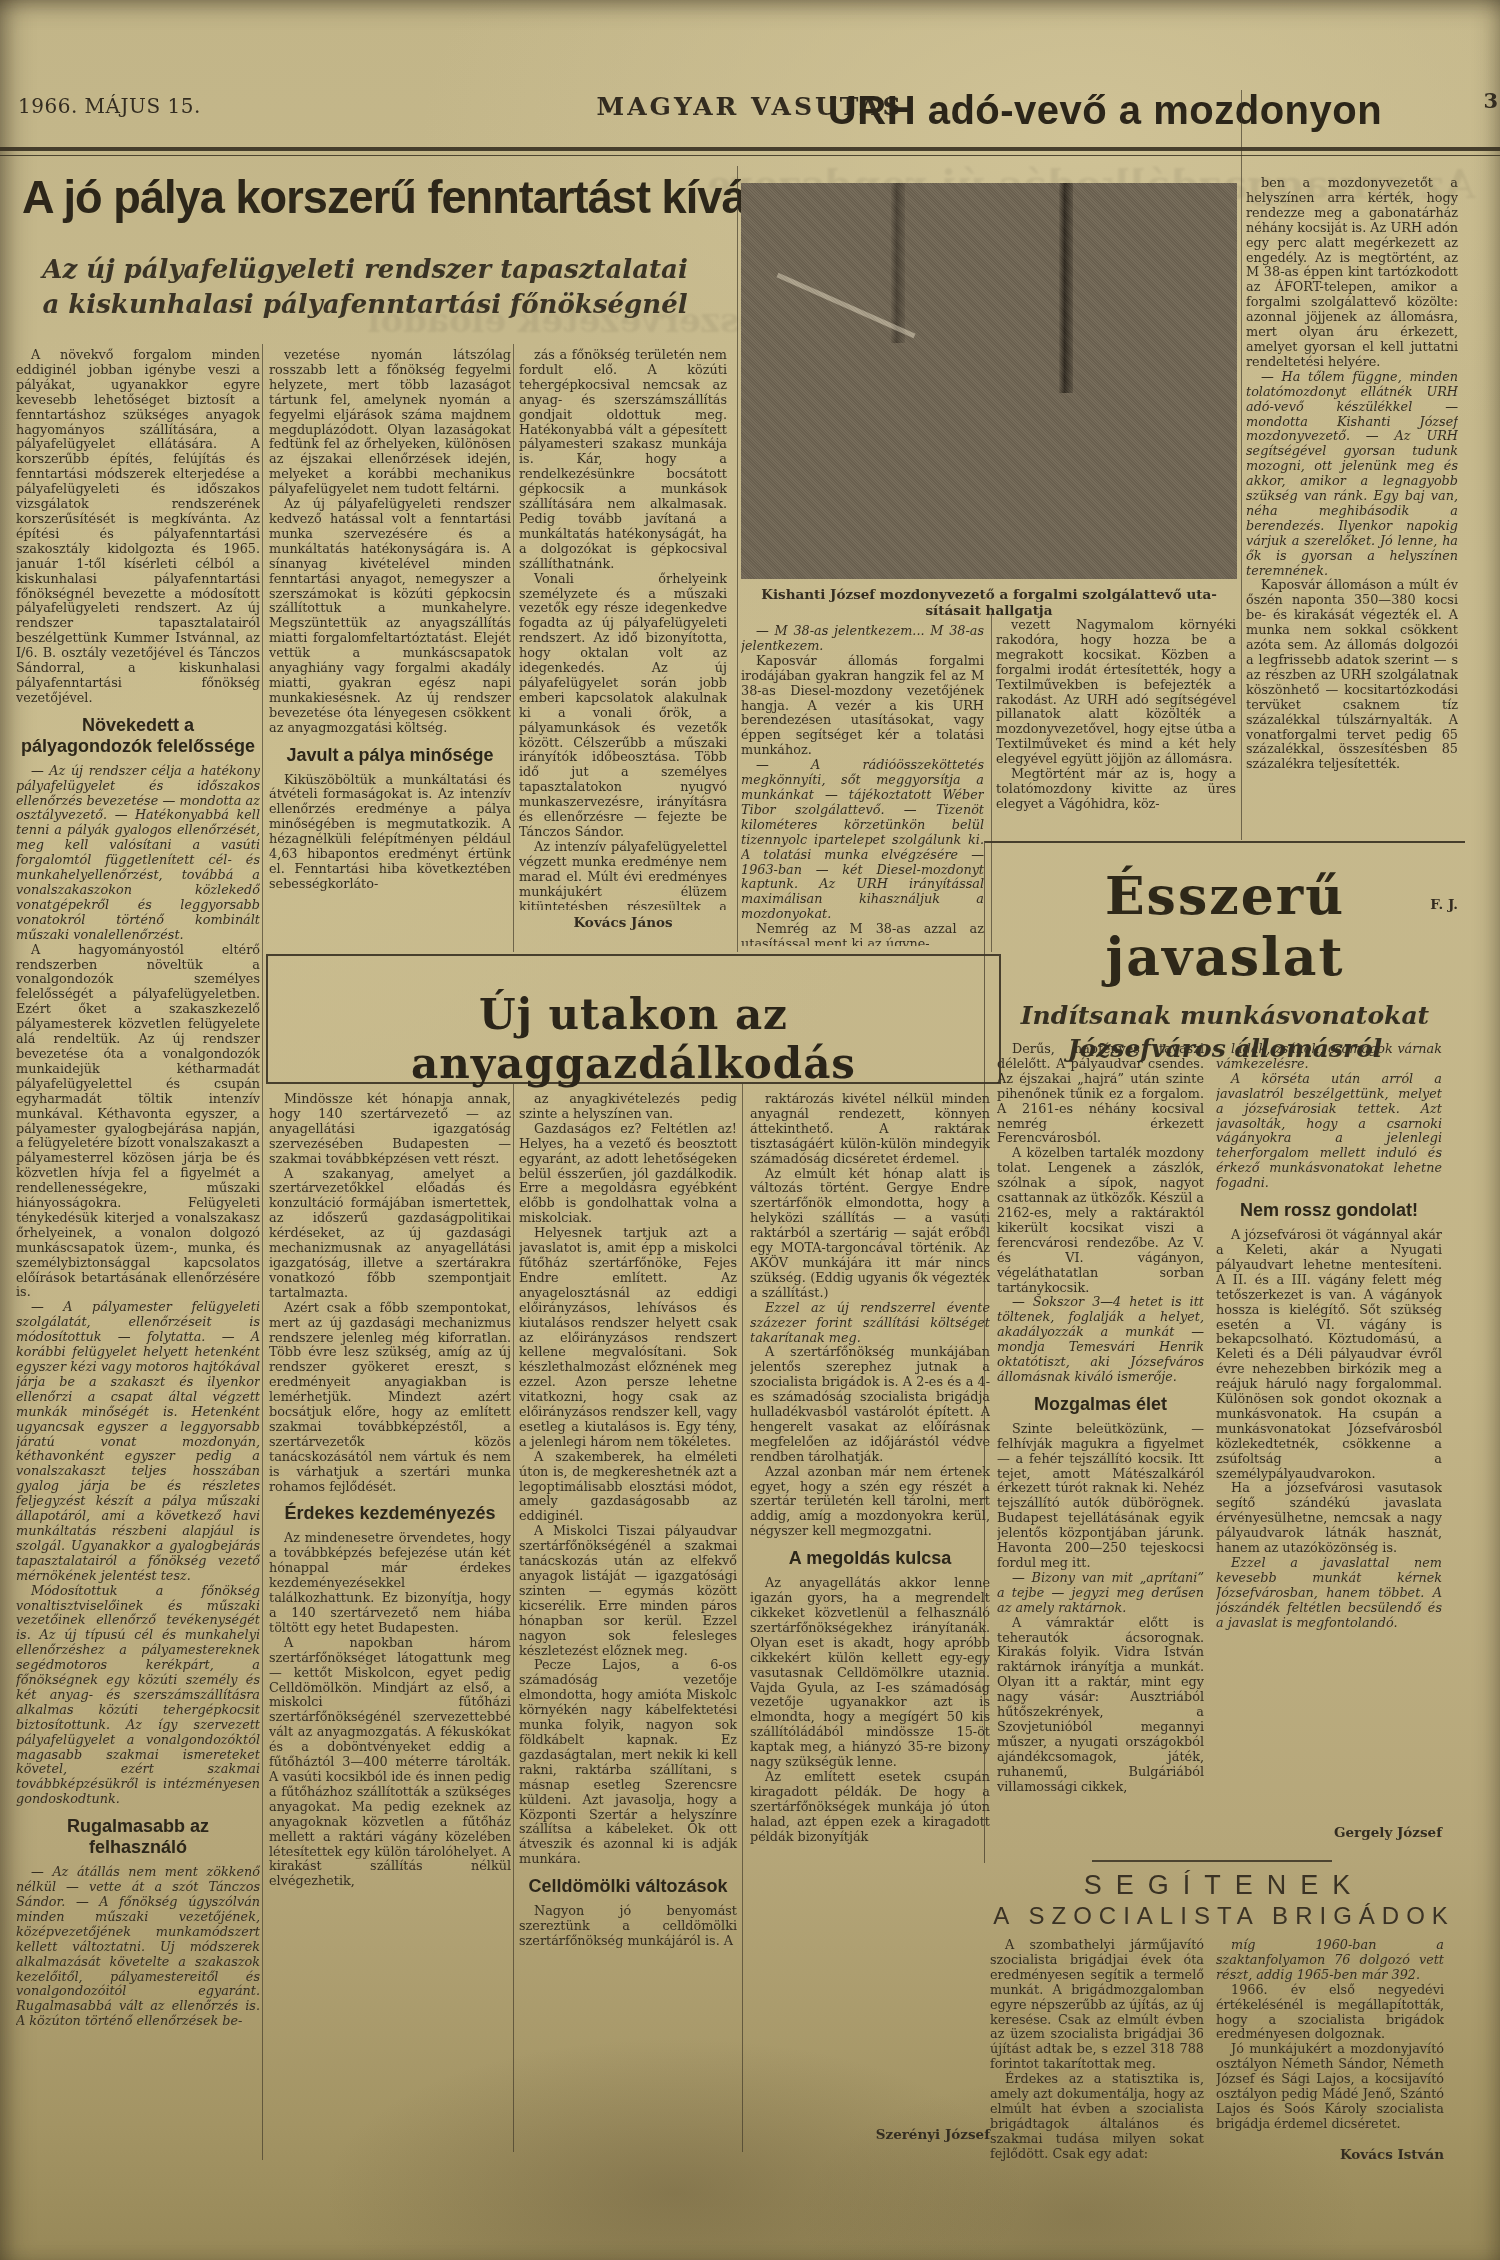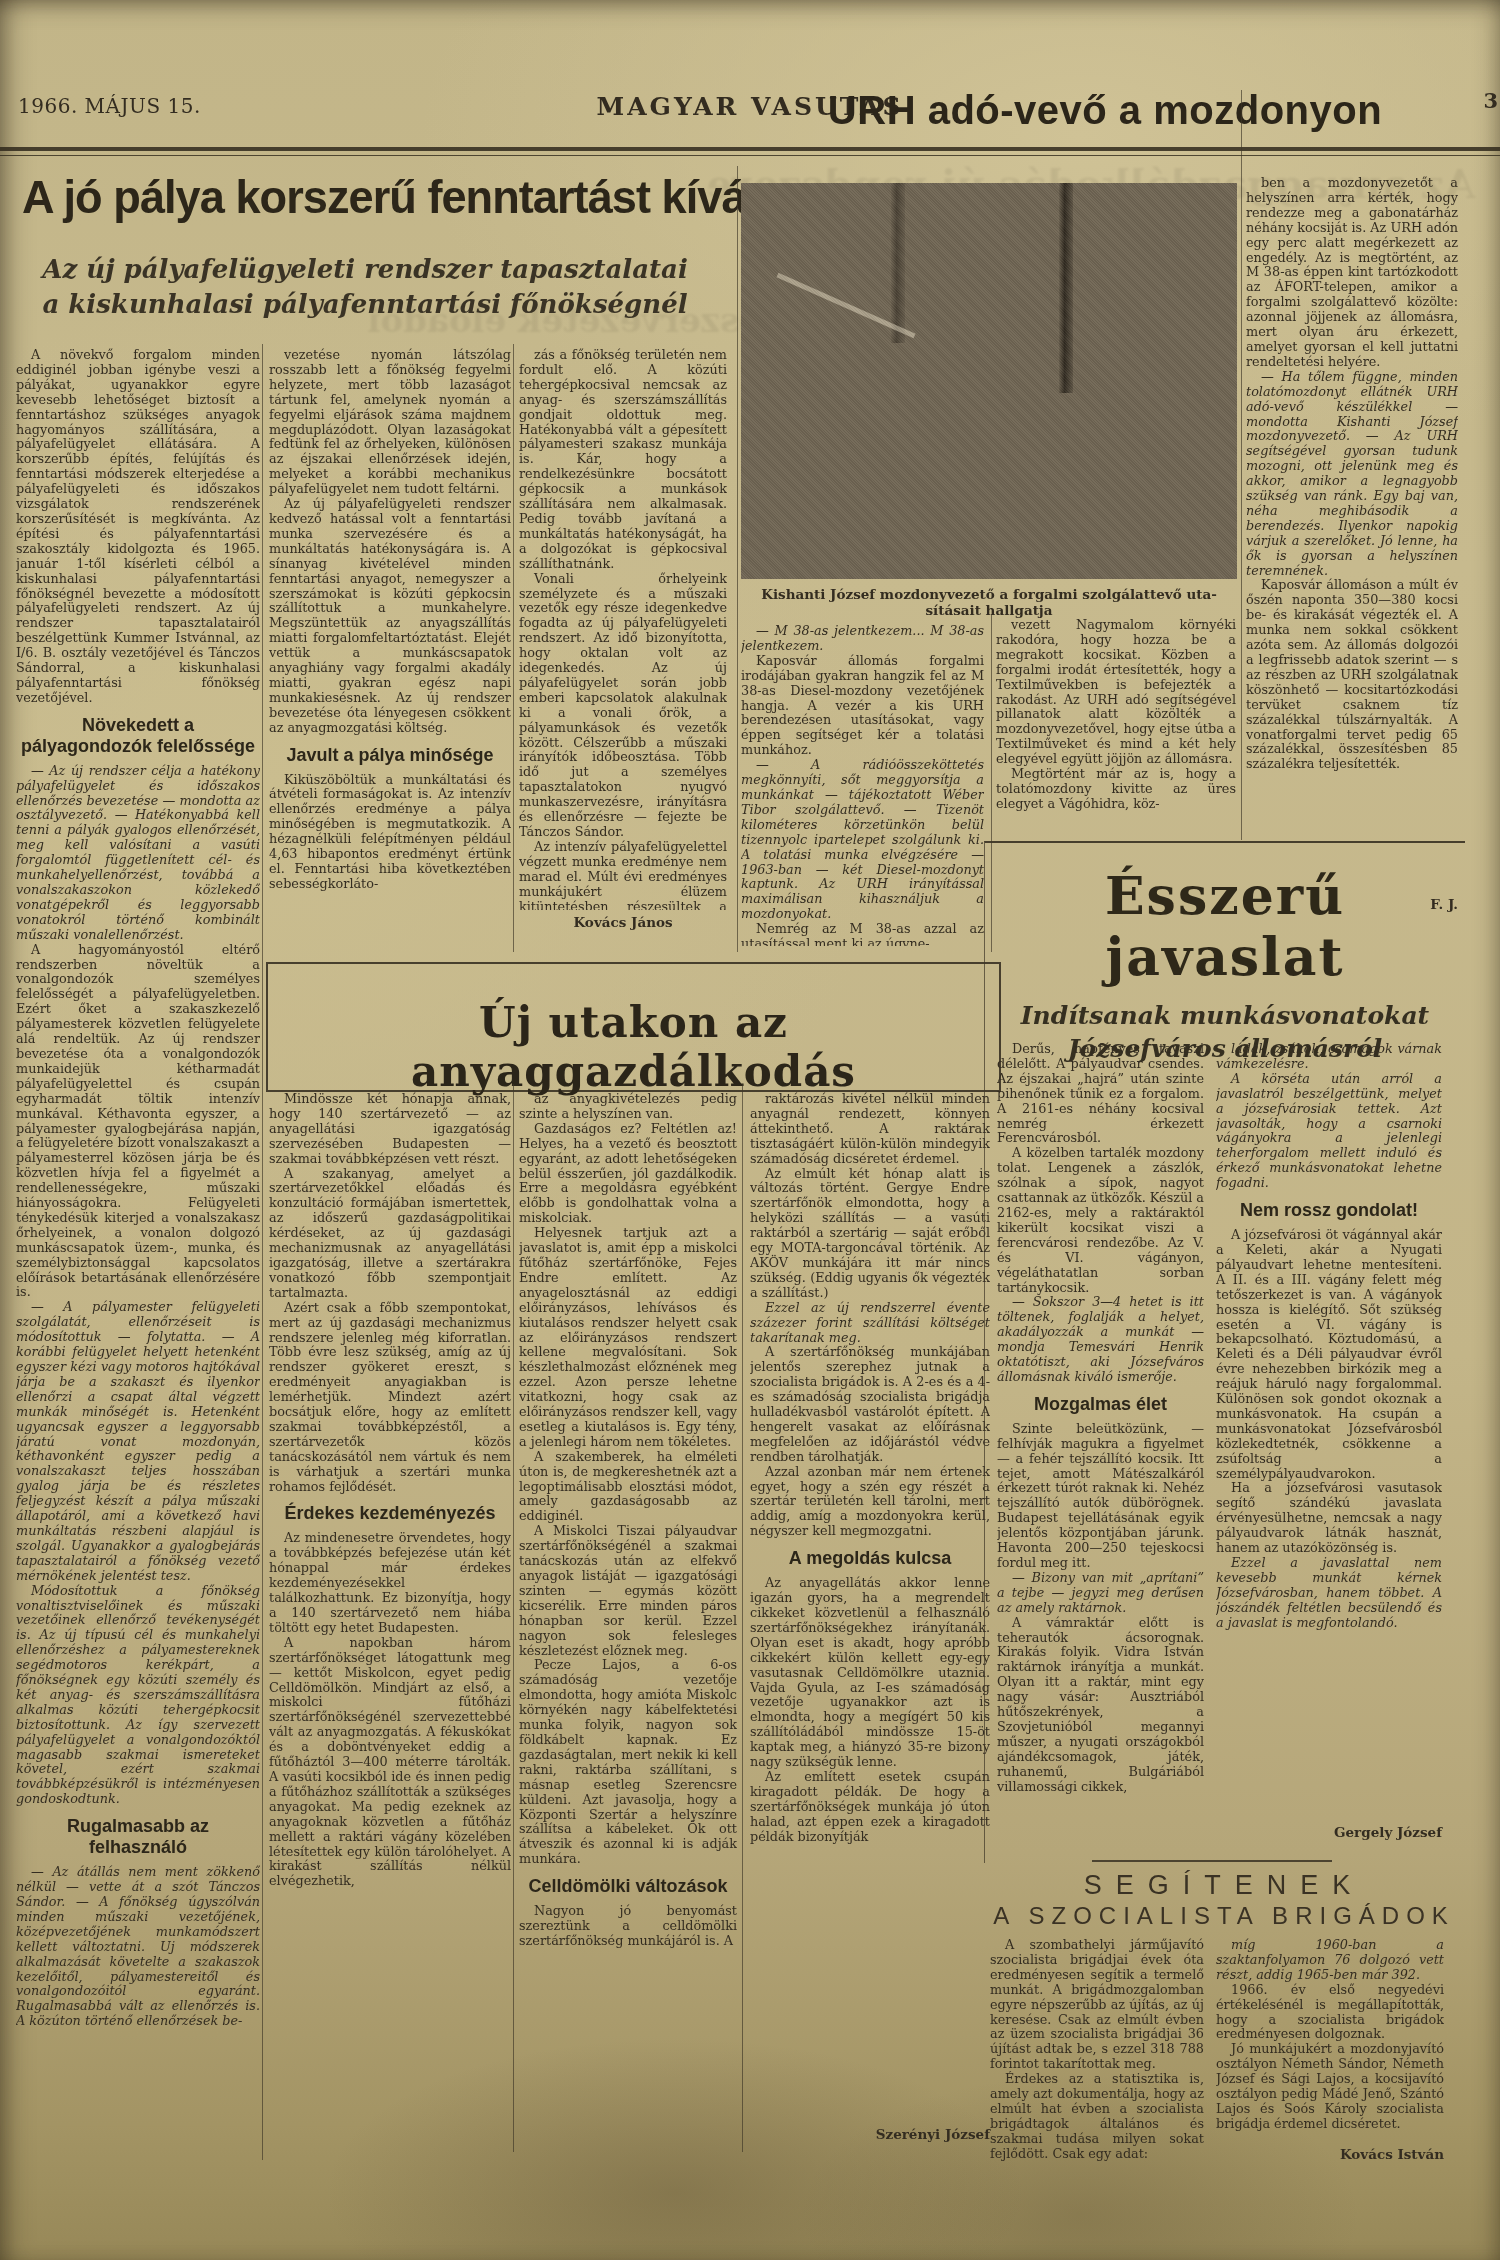--- a/index.html
+++ b/index.html
@@ -116,21 +116,21 @@
       <p class="bp">vezett Nagymalom környéki rakodóra, hogy hozza be a megrakott kocsikat. Közben a forgalmi irodát értesítették, hogy a Textilművekben is befejezték a rakodást. Az URH adó segítségével pillanatok alatt közölték a mozdonyvezetővel, hogy ejtse útba a Textilműveket és mind a két hely elegyével együtt jöjjön az állomásra.</p>
       <p class="bp">Megtörtént már az is, hogy a tolatómozdony kivitte az üres elegyet a Vágóhidra, köz-</p>
     </div>
   <div class="col" style="left:1246px;top:176px;width:212px;height:716px;">
       <p class="bp">ben a mozdonyvezetőt a helyszínen arra kérték, hogy rendezze meg a gabonatárház néhány kocsiját is. Az URH adón egy perc alatt megérkezett az engedély. Az is megtörtént, az M 38-as éppen kint tartózkodott az ÁFORT-telepen, amikor a forgalmi szolgálattevő közölte: azonnal jöjjenek az állomásra, mert olyan áru érkezett, amelyet gyorsan el kell juttatni rendeltetési helyére.</p>
       <p class="pi">— Ha tőlem függne, minden tolatómozdonyt ellátnék URH adó-vevő készülékkel — mondotta Kishanti József mozdonyvezető. — Az URH segítségével gyorsan tudunk mozogni, ott jelenünk meg és akkor, amikor a legnagyobb szükség van ránk. Egy baj van, néha meghibásodik a berendezés. Ilyenkor napokig várjuk a szerelőket. Jó lenne, ha ők is gyorsan a helyszínen teremnének.</p>
       <p class="bp">Kaposvár állomáson a múlt év őszén naponta 350—380 kocsi be- és kirakását végezték el. A munka nem sokkal csökkent azóta sem. Az állomás dolgozói a legfrissebb adatok szerint — s az részben az URH szolgálatnak köszönhető — kocsitartózkodási tervüket csaknem tíz százalékkal túlszárnyalták. A vonatforgalmi tervet pedig 65 százalékkal, összesítésben 85 százalékra teljesítették.</p>
     </div>
   <div class="byline" style="left:1246px;top:896px;width:212px;">F. J.</div>
 
-  <div class="abs frame" style="left:266px;top:954px;width:731px;height:126px;margin-top:8px;">
+  <div class="abs frame" style="left:266px;top:954px;width:731px;height:126px;">
     <div class="box-headline" style="margin-top:34px;">Új utakon az anyaggazdálkodás</div>
   </div>
   <div class="col" style="left:269px;top:1092px;width:242px;height:1060px;">
       <p class="bp">Mindössze két hónapja annak, hogy 140 szertárvezető — az anyagellátási igazgatóság szervezésében Budapesten — szakmai továbbképzésen vett részt.</p>
       <p class="bp">A szakanyag, amelyet a szertárvezetőkkel előadás és konzultáció formájában ismertettek, az időszerű gazdaságpolitikai kérdéseket, az új gazdasági mechanizmusnak az anyagellátási igazgatóság, illetve a szertárakra vonatkozó főbb szempontjait tartalmazta.</p>
       <p class="bp">Azért csak a főbb szempontokat, mert az új gazdasági mechanizmus rendszere jelenleg még kiforratlan. Több évre lesz szükség, amíg az új rendszer gyökeret ereszt, s eredményeit anyagiakban is lemérhetjük. Mindezt azért bocsátjuk előre, hogy az említett szakmai továbbképzéstől, a szertárvezetők közös tanácskozásától nem vártuk és nem is várhatjuk a szertári munka rohamos fejlődését.</p>
       <h4 class="colhead">Érdekes kezdeményezés</h4>
       <p class="bp">Az mindenesetre örvendetes, hogy a továbbképzés befejezése után két hónappal már érdekes kezdeményezésekkel találkozhattunk. Ez bizonyítja, hogy a 140 szertárvezető nem hiába töltött egy hetet Budapesten.</p>
       <p class="bp">A napokban három szertárfőnökséget látogattunk meg — kettőt Miskolcon, egyet pedig Celldömölkön. Mindjárt az első, a miskolci fűtőházi szertárfőnökségénél szervezettebbé vált az anyagmozgatás. A fékuskókat és a doböntvényeket eddig a fűtőháztól 3—400 méterre tárolták. A vasúti kocsikból ide és innen pedig a fűtőházhoz szállították a szükséges anyagokat. Ma pedig ezeknek az anyagoknak közvetlen a fűtőház mellett a raktári vágány közelében létesítettek egy külön tárolóhelyet. A kirakást szállítás nélkül elvégezhetik,</p>
     </div>

